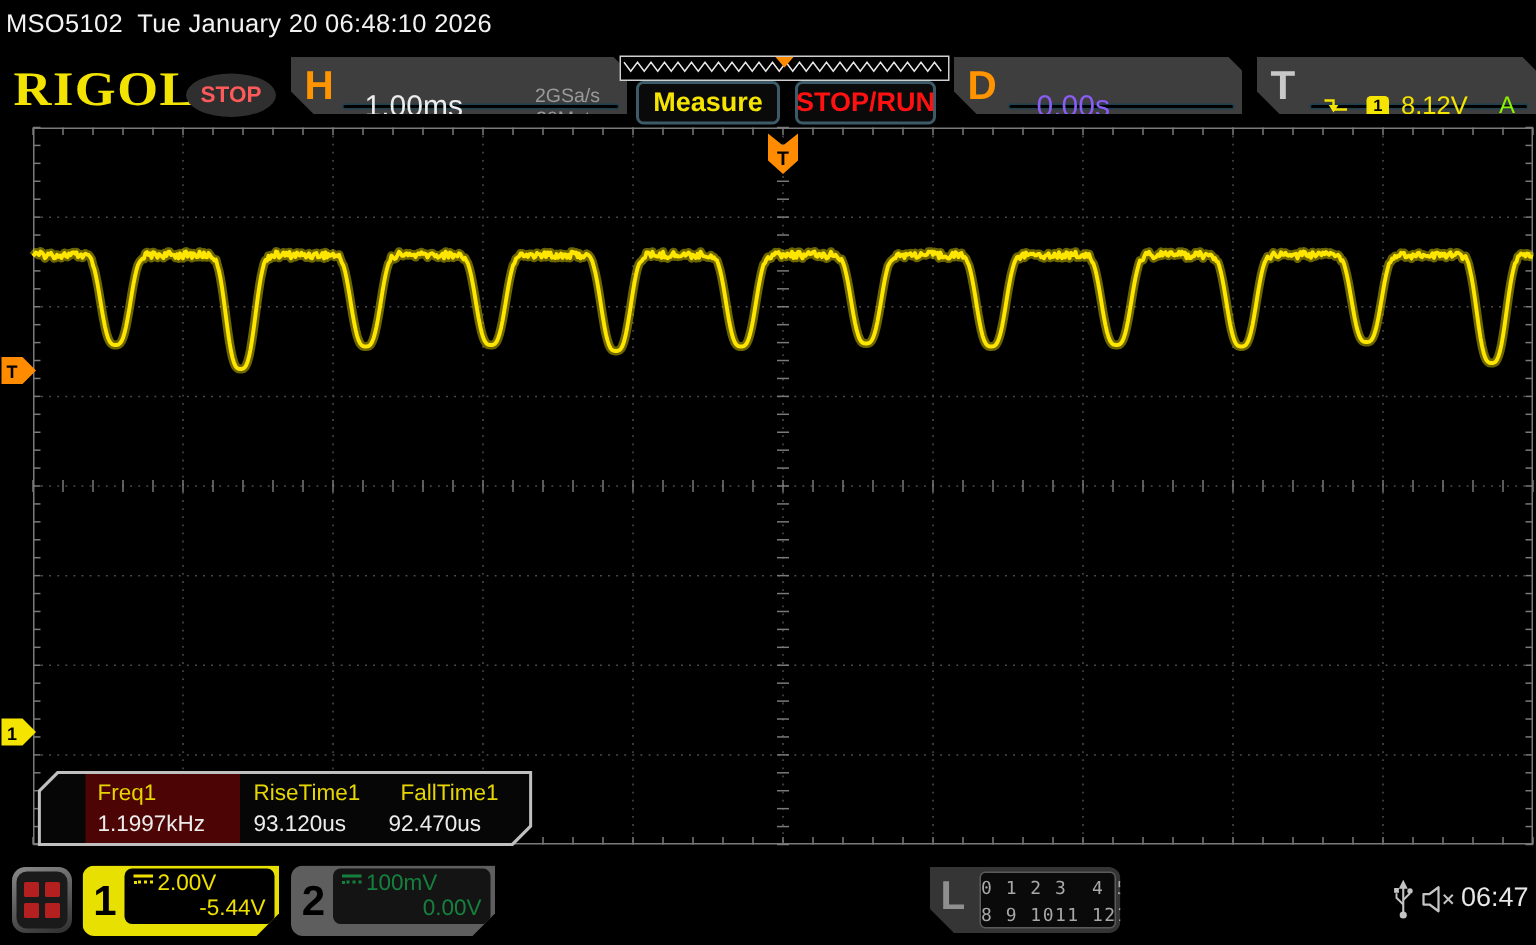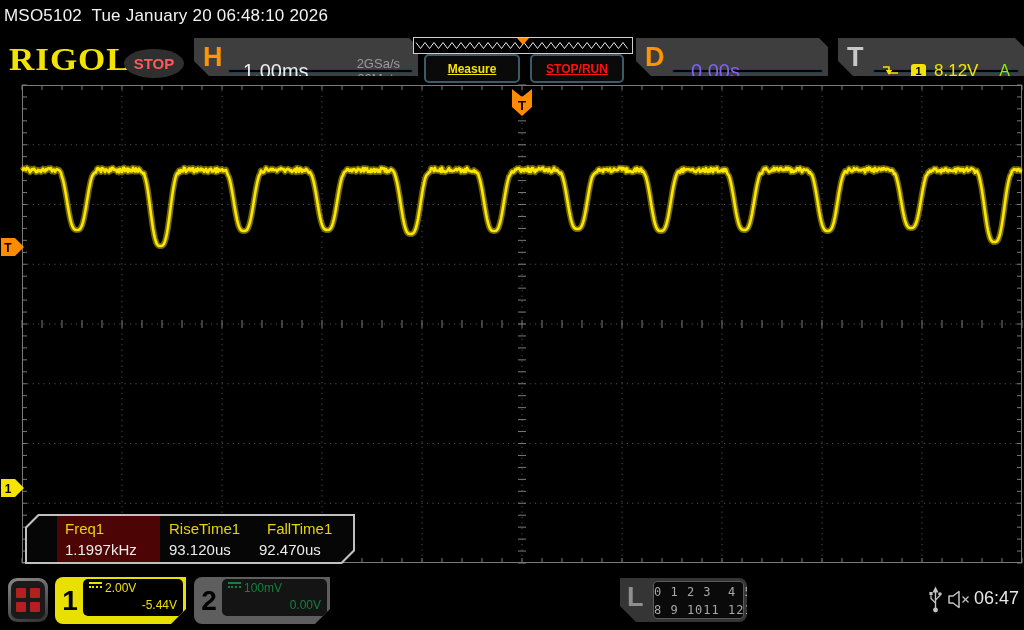--- a/index.html
+++ b/index.html
@@ -12,40 +12,40 @@
   #logo{left:9px;top:40px;color:#f2e400;font-family:"Liberation Serif",serif;
         font-weight:bold;font-size:35px;letter-spacing:1px;transform:scaleY(.92);}
   #runstate{left:124px;top:49px;width:60px;height:29px;background:#2f2f2f;border-radius:50%;
         color:#ff5a5a;font-weight:bold;font-size:15px;display:flex;align-items:center;justify-content:center;}
   .hdrblock{background:#3e3e3e;height:38px;top:38px;
         clip-path:polygon(0 0,calc(100% - 9px) 0,100% 9px,100% 100%,15px 100%,0 calc(100% - 15px));}
   .hdrkey{font-weight:bold;font-size:27px;line-height:38px;padding:0 7px 0 9px;float:left;}
   .hdrinner{position:absolute;top:3px;bottom:3px;right:5px;background:#000;border:1px solid #20404e;
         border-radius:6px;display:flex;align-items:center;margin-top:28px;}
   .btn{top:54px;height:25px;background:#0a0a0a;border:2px solid #3d5a68;border-radius:5px;
-        font-weight:bold;font-size:12px;display:flex;align-items:center;justify-content:center;text-decoration:underline;}
+        font-weight:bold;font-size:18px;display:flex;align-items:center;justify-content:center;}
   #preview{left:413px;top:37px;width:218px;height:15px;background:#000;border:1px solid #cfcfcf;}
   #preview-tri{left:517px;top:38px;width:0;height:0;border-left:6px solid transparent;
         border-right:6px solid transparent;border-top:7px solid #ff8c00;}
   .badge1{display:inline-block;width:15px;height:15px;background:#f5e400;border-radius:3px;color:#000;
         font-weight:bold;font-size:11px;text-align:center;line-height:15px;}
   
   #measpanel{left:25px;top:514px;width:330px;height:50px;background:#c0c0c0;
         clip-path:polygon(13px 0,100% 0,100% calc(100% - 13px),calc(100% - 13px) 100%,0 100%,0 13px);}
   #measpanel .inner{position:absolute;inset:2px;background:#060606;
         clip-path:polygon(12px 0,100% 0,100% calc(100% - 12px),calc(100% - 12px) 100%,0 100%,0 12px);}
   #meas-hl{position:absolute;left:30px;top:0;bottom:0;width:103px;background:#4c0404;}
   .meas-label{position:absolute;top:4px;color:#e6d500;font-size:15px;}
   .meas-value{position:absolute;top:25px;color:#ececec;font-size:15px;}
   
   .chblock{top:577px;width:131px;height:47px;clip-path:polygon(0 0,100% 0,100% calc(100% - 15px),calc(100% - 15px) 100%,0 100%);border-radius:8px 0 0 8px;}
   .chnum{position:absolute;left:2px;top:0;width:26px;height:100%;display:flex;align-items:center;
         justify-content:center;font-size:28px;font-weight:bold;color:#000;}
   .chinner{position:absolute;left:28px;top:2px;right:3px;height:37px;background:#000;border-radius:5px;
-        font-size:12px;padding:1px 6px 0 6px;box-sizing:border-box;line-height:17px;}
+        font-size:15px;padding:1px 6px 0 6px;box-sizing:border-box;line-height:17px;}
   .chrow2{text-align:right;}
   .coupling{display:inline-block;width:13px;margin-right:3px;vertical-align:2px;}
   .coupling i{display:block;border-top:2px solid currentColor;height:2px;}
   .coupling i+i{border-top:2px dotted currentColor;}
   #lblock{left:620px;top:578px;width:127px;height:44px;background:#353535;border-radius:0 8px 8px 0;
         clip-path:polygon(0 0,100% 0,100% 100%,16px 100%,0 calc(100% - 16px));}
   #lkey{position:absolute;left:7px;top:4px;font-size:27px;font-weight:bold;color:#8f8f8f;}
   #linner{position:absolute;left:33px;top:3px;right:3px;bottom:3px;background:#0a0a0a;border:1px solid #5a5a5a;
         border-radius:4px;color:#a8a8a8;font-size:12px;line-height:18px;text-align:center;letter-spacing:1px;
         font-family:"DejaVu Sans Mono",monospace;white-space:pre;padding-top:1px;box-sizing:border-box;}

